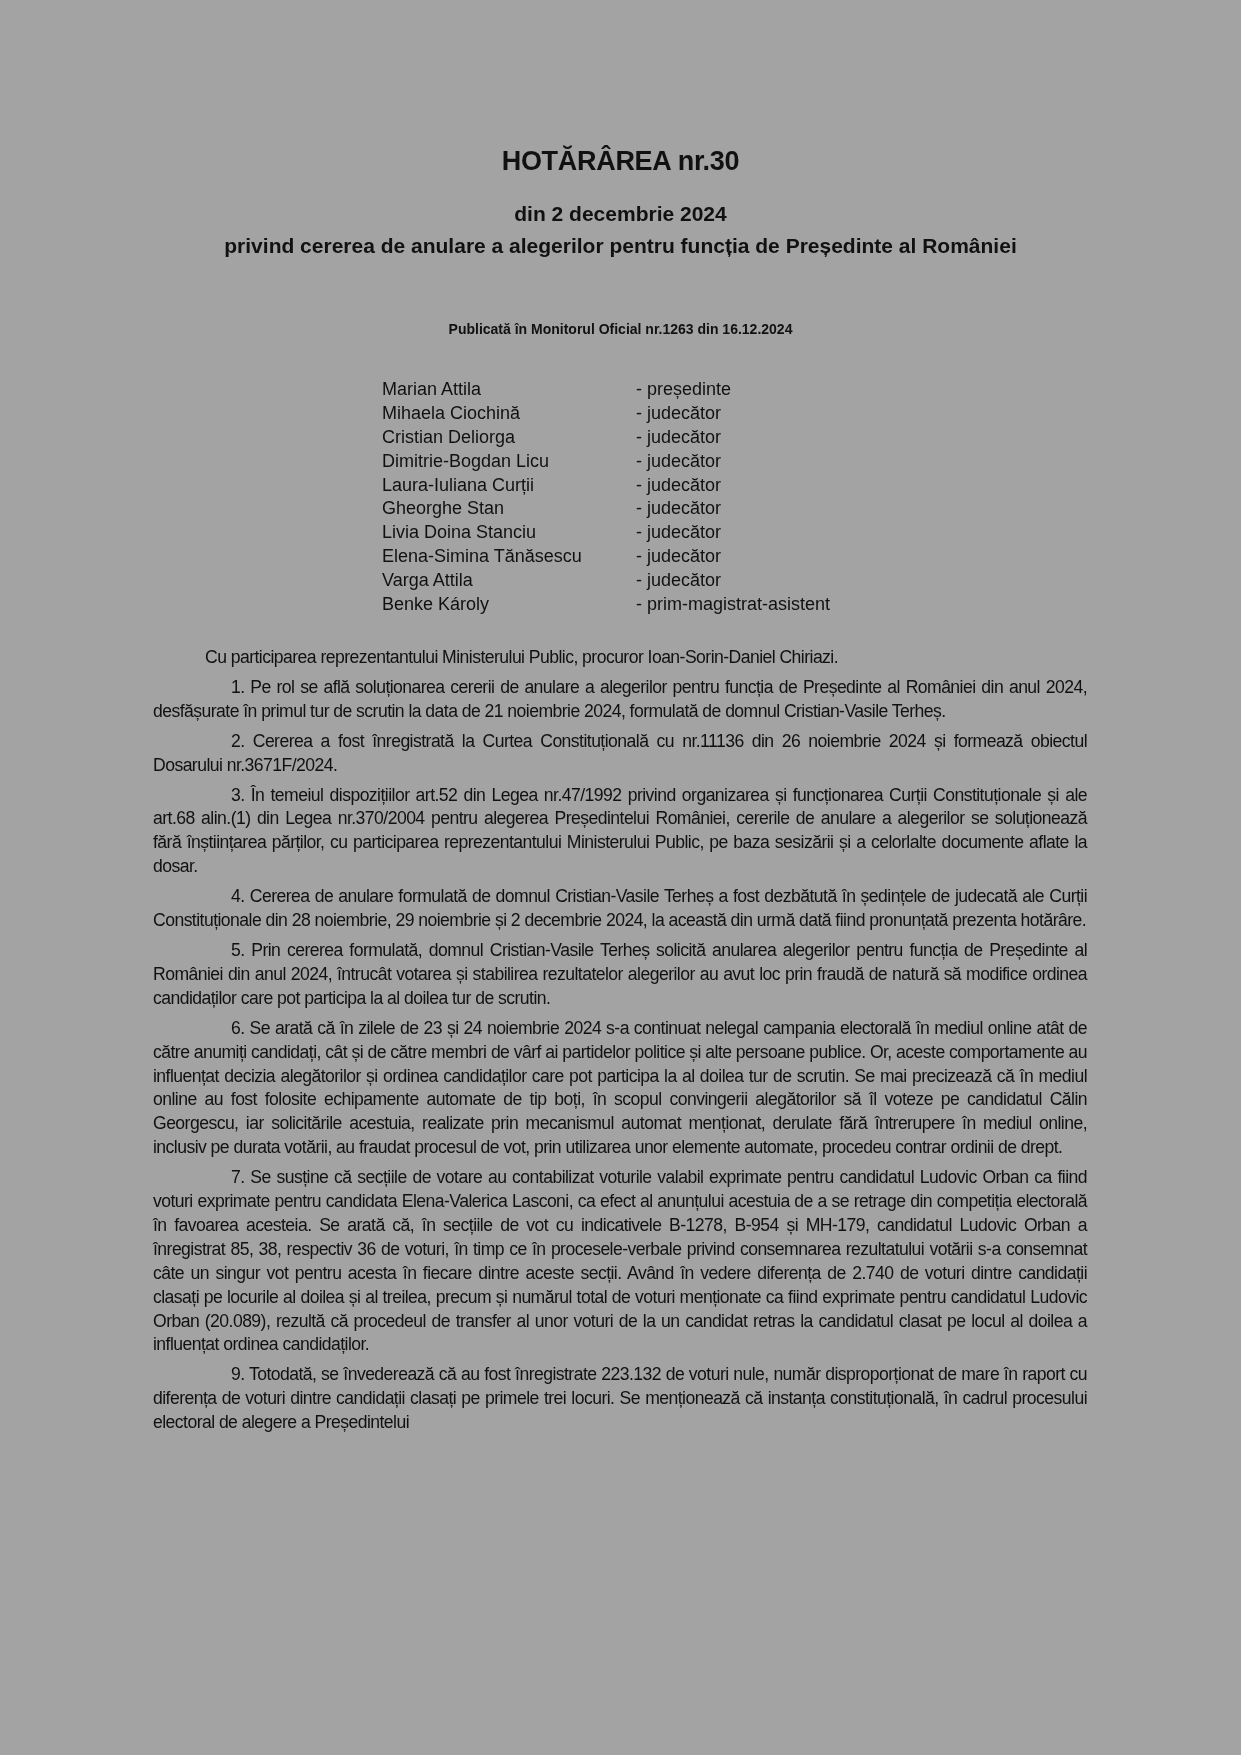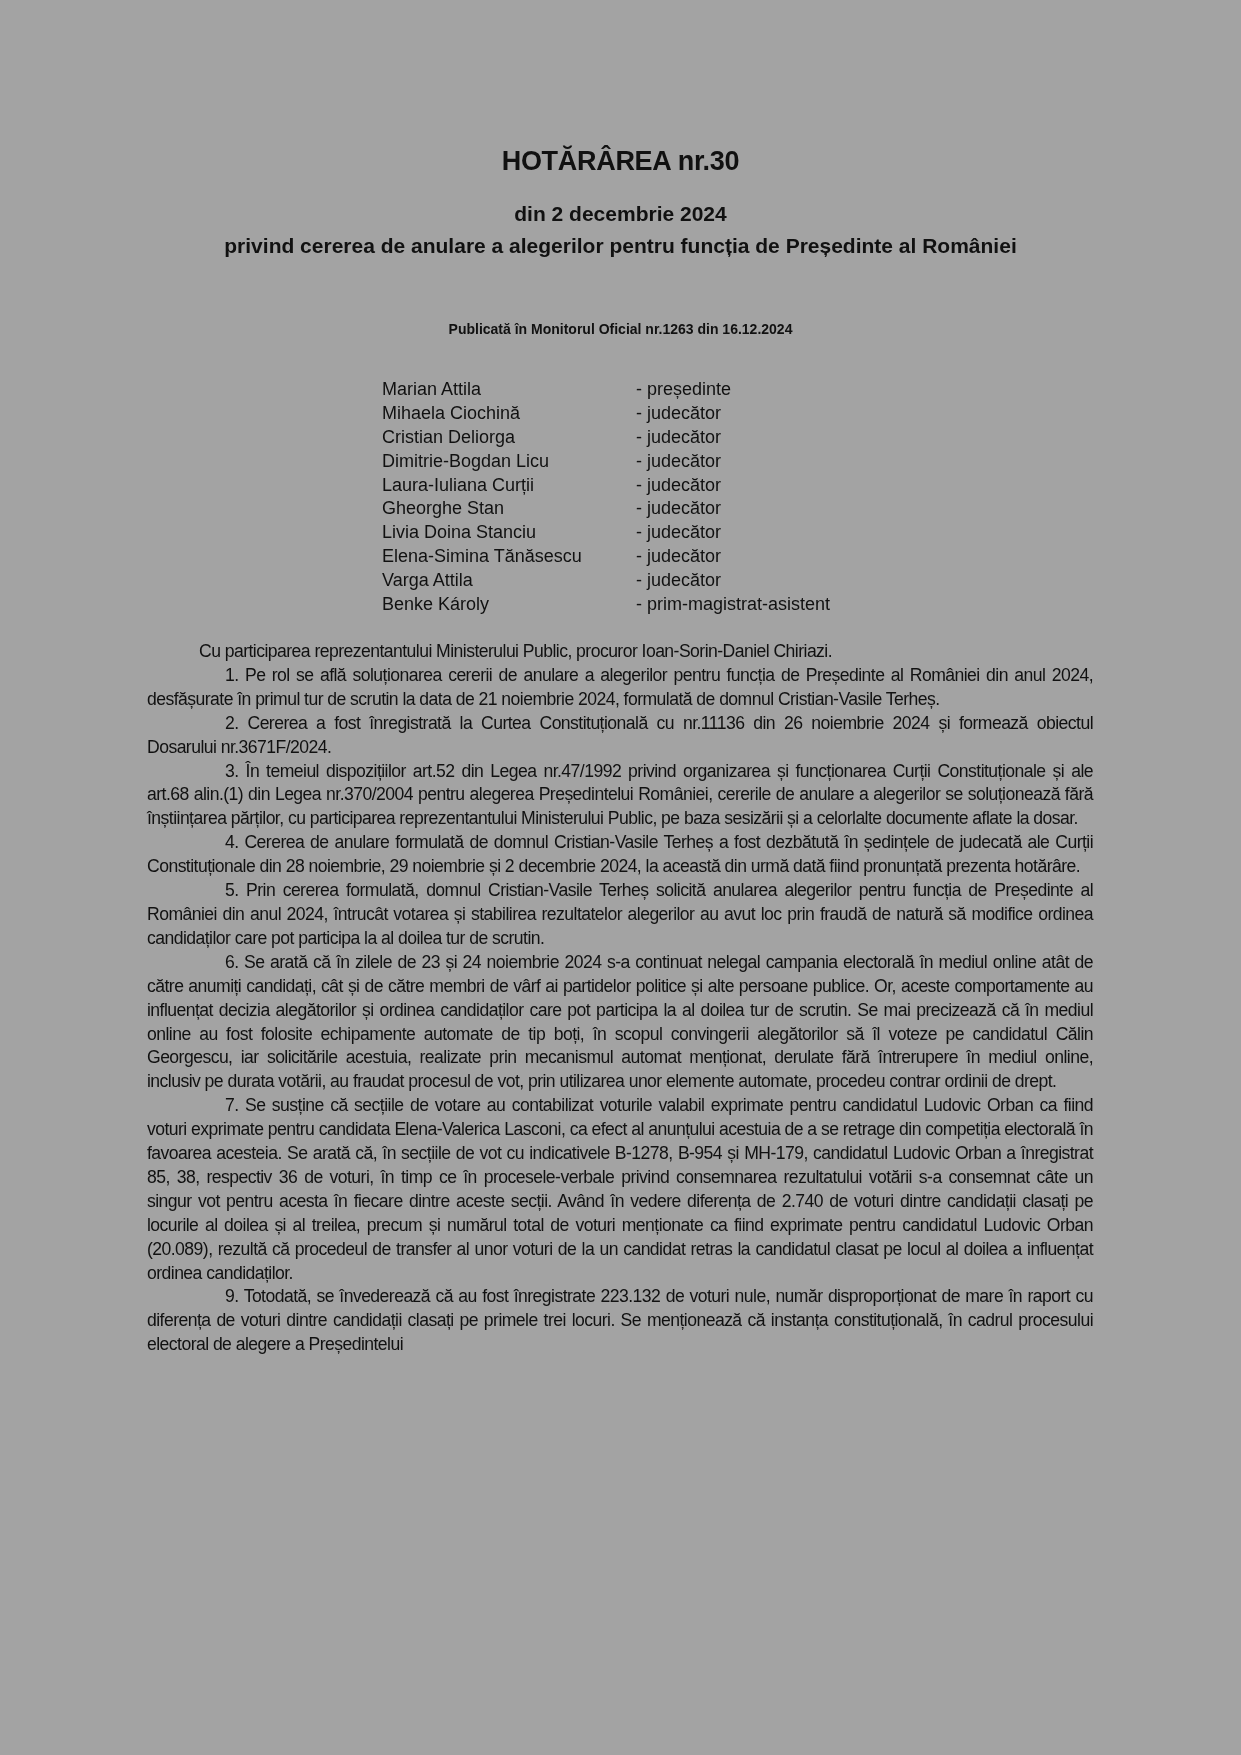--- a/index.html
+++ b/index.html
@@ -19,21 +19,21 @@
     }
     .judge-row { height: 23.9px; line-height: 23.9px; white-space: nowrap; position: relative; }
     .judge-name { position: absolute; left: 0; }
     .judge-role { position: absolute; left: 254px; text-align: right; }
     .body-text {
       position: absolute; left: 147px; top: 640px; width: 946px;
       font-family: "Liberation Sans Narrow", "Liberation Sans", sans-serif;
       font-size: 17.6px; line-height: 23.9px; color: #111; text-align: justify;
       letter-spacing: -0.55px;
     }
-    .body-text p { margin: 0; text-indent: 78px; }
+    .body-text p { margin: 6px; text-indent: 78px; }
     .body-text p.first { text-indent: 52px; }
   </style>
 </head>
 <body>
 
 <div class="page">
   <div class="title t1">HOTĂRÂREA nr.30</div>
   <div class="title t2">din 2 decembrie 2024</div>
   <div class="title t3">
     <div>privind cererea de anulare a alegerilor pentru funcția de Președinte al României</div>

